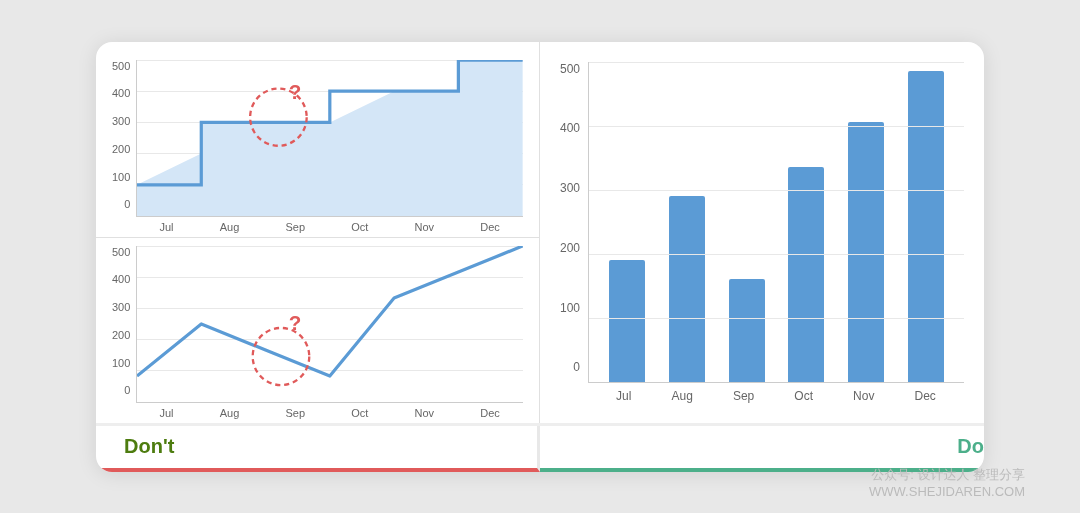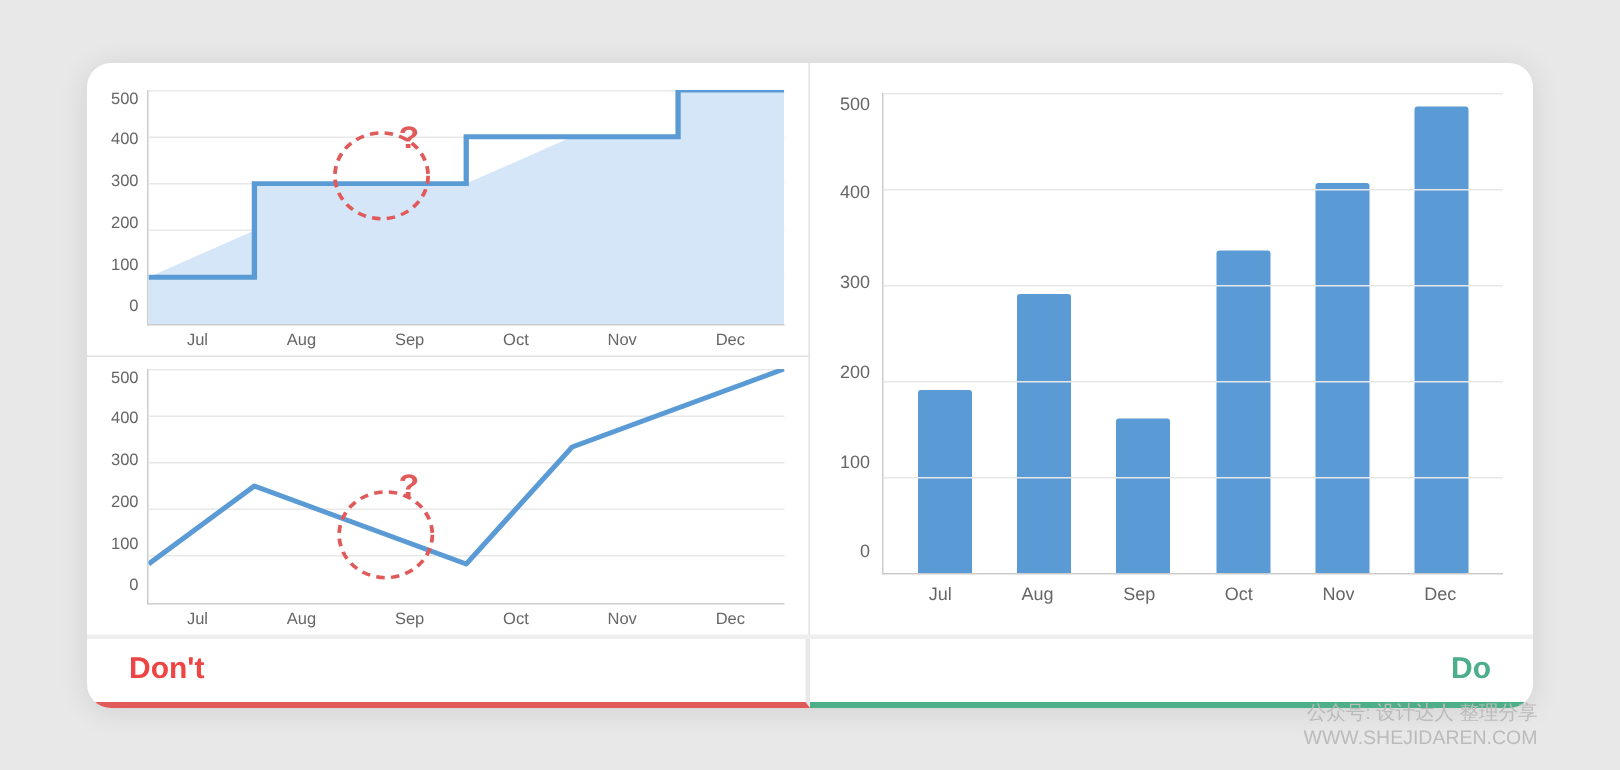--- a/index.html
+++ b/index.html
@@ -8,21 +8,21 @@
       display: flex;
       justify-content: center;
       align-items: center;
       width: 1080px;
       height: 513px;
       font-family: -apple-system, BlinkMacSystemFont, 'Segoe UI', Arial, sans-serif;
     }
     .main-container {
       background: white;
       border-radius: 16px;
-      width: 964px;
+      width: 888px;
       height: 430px;
       display: flex;
       flex-direction: column;
       overflow: hidden;
       box-shadow: 0 2px 20px rgba(0,0,0,0.1);
     }
     .charts-row {
       display: flex;
       flex: 1;
       border-bottom: 3px solid #eee;
@@ -99,31 +99,30 @@
       width: 50%;
       padding-left: 28px;
       border-right: 3px solid #e8e8e8;
       height: 100%;
       display: flex;
       align-items: center;
       border-bottom: 4px solid #e05a5a;
     }
     .bottom-right {
       width: 50%;
-      padding-right: 28px;
       height: 100%;
       display: flex;
       align-items: center;
       justify-content: flex-end;
       border-bottom: 4px solid #4caf8a;
     }
     .dont-label {
       font-size: 20px;
       font-weight: 700;
-      color: #ef4444;
+      color: #4d7c0f;
     }
     .do-label {
       font-size: 20px;
       font-weight: 700;
       color: #4caf8a;
     }
     
     .bar-chart-container {
       width: 100%;
       height: 100%;

